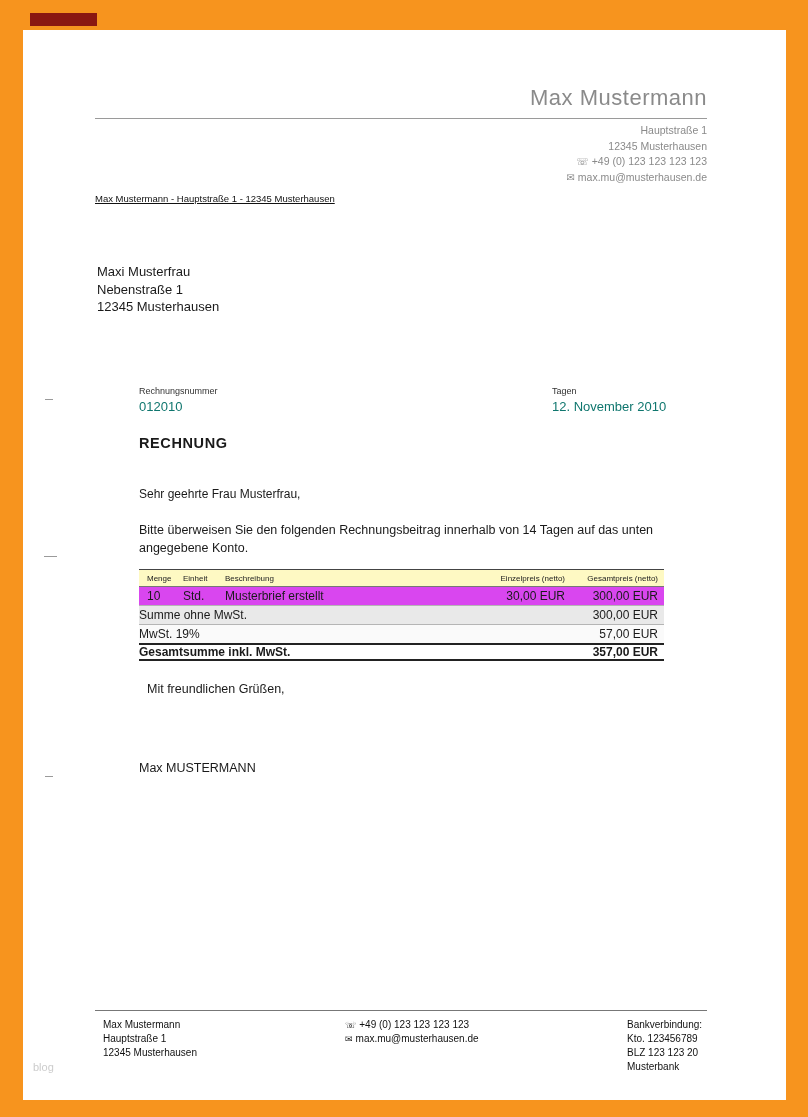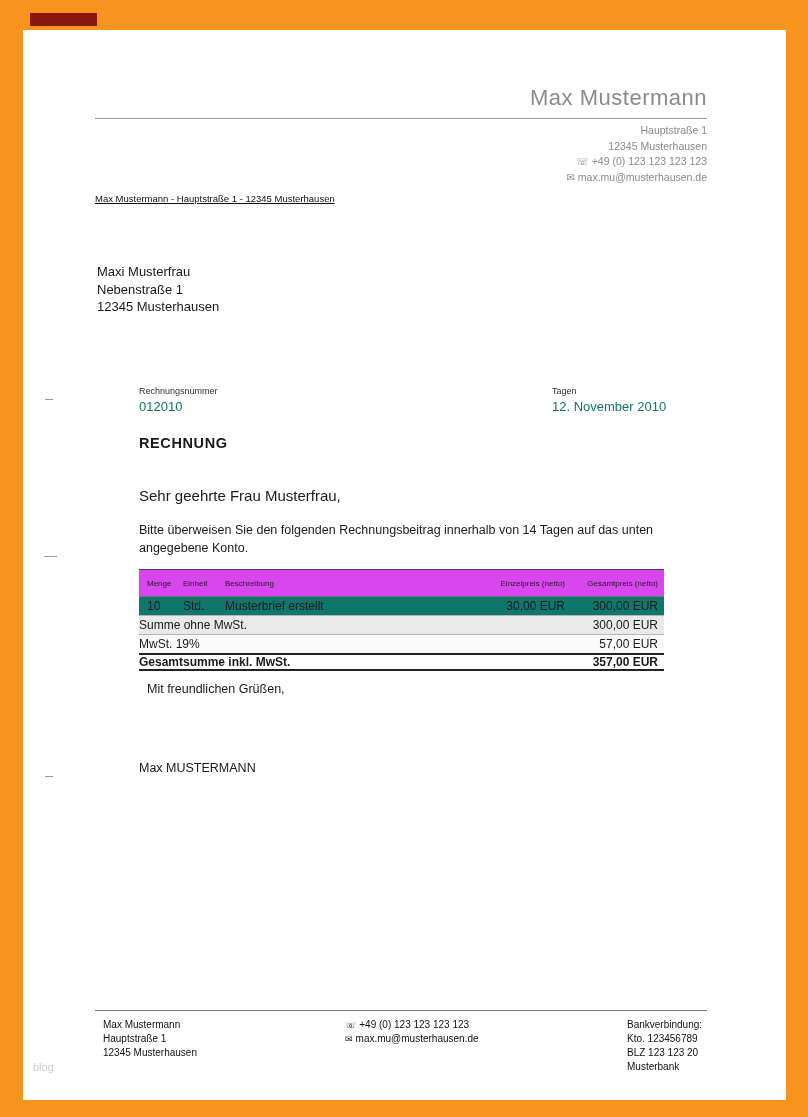--- a/index.html
+++ b/index.html
@@ -50,39 +50,39 @@
 
   .meta-number { position:absolute; left:116px; top:356px; }
   .meta-date   { position:absolute; left:529px; top:356px; }
   .meta-label  { font-size:9px; color:#333; display:block; margin-bottom:3px; }
   .meta-value  { font-size:13px; color:#0f766e; display:block; }
 
   .doc-title {
     position:absolute; left:116px; top:405px;
     font-size:14.5px; font-weight:bold; letter-spacing:0.6px;
   }
-  .salutation { position:absolute; left:116px; top:457px; font-size:15px; }
+  .salutation { position:absolute; left:116px; top:457px; font-size:12px; }
   .intro {
     position:absolute; left:116px; top:492px; width:527px;
     font-size:12.5px; line-height:17.5px;
   }
 
   
   .inv-table {
     position:absolute; left:116px; top:539px; width:525px;
     border-top:1.5px solid #444;
     font-size:12px;
   }
   .tr { display:flex; align-items:center; }
   .tr.th {
-    height:27px; background:#d946ef; font-size:8px; color:#222;
+    height:17px; background:#fef9c3; font-size:8px; color:#222;
     border-bottom:1px solid #777;
     justify-content:flex-end;
   }
-  .tr.item { height:19px; background:#0f766e; border-bottom:1px solid #b5b5b5; }
+  .tr.item { height:19px; background:#d946ef; border-bottom:1px solid #b5b5b5; }
   .tr.sum-net { height:19px; background:#e9e9e9; border-bottom:1px solid #b5b5b5; }
   .tr.sum-vat { height:18px; background:#fafafa; }
   .tr.total {
     height:18px; background:#ffffff; font-weight:bold;
     border-top:2px solid #222; border-bottom:2px solid #222;
   }
   .c1 { width:44px; padding-left:8px; }
   .c2 { width:42px; }
   .c3 { flex:1; }
   .c4 { width:120px; text-align:right; }

